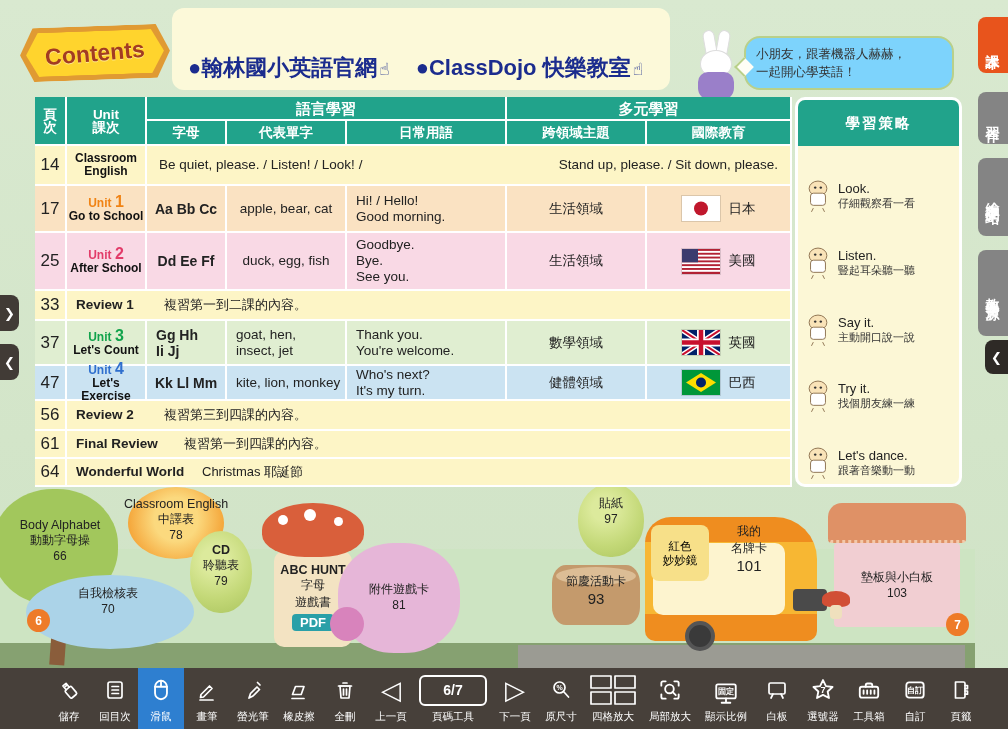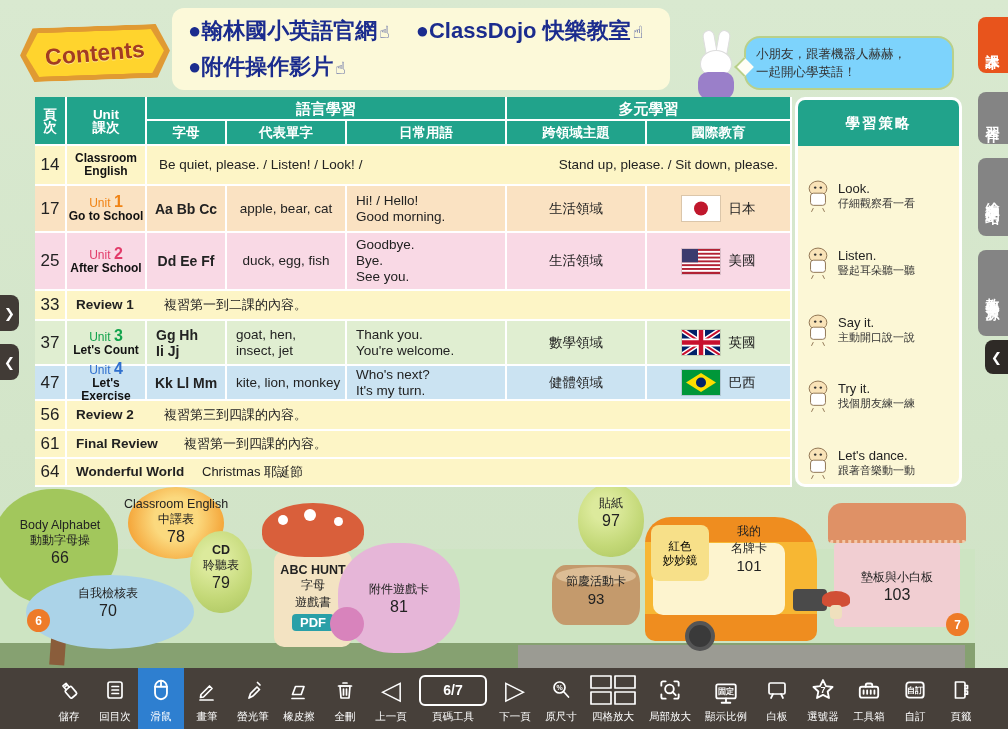--- a/index.html
+++ b/index.html
@@ -12,21 +12,21 @@
      clip-path:polygon(9% 0,91% 0,100% 50%,91% 100%,9% 100%,0 50%);
      display:flex;align-items:center;justify-content:center;transform:rotate(-2deg);}
   .badge-inner{width:138px;height:44px;background:#ffd42d;
      clip-path:polygon(9% 0,91% 0,100% 50%,91% 100%,9% 100%,0 50%);
      display:flex;align-items:center;justify-content:center;}
   .badge-inner span{font-size:23px;font-weight:bold;color:#a33c22;transform:rotate(-3deg);
      text-shadow:0 1px 0 #ffe98a;}
   .link-panel{left:172px;top:8px;width:498px;height:82px;background:#fcf9d9;border-radius:12px;
      padding:6px 16px;box-sizing:border-box;color:#1b2c8e;font-weight:bold;font-size:22px;line-height:34px;}
   .link-row{display:flex;gap:26px;white-space:nowrap;}
-  .link{cursor:pointer;}
+  .link{cursor:pointer;margin-top:37px;}
   .hand{font-size:17px;margin-left:2px;}
   
   .rabbit{left:690px;top:30px;width:56px;height:72px;}
   .ear{position:absolute;width:10px;height:26px;background:#fff;border:1px solid #ddd;border-radius:6px;}
   .rabbit .e1{left:14px;top:0;transform:rotate(-10deg);}
   .rabbit .e2{left:27px;top:0;transform:rotate(10deg);}
   .rhead{position:absolute;left:10px;top:20px;width:30px;height:26px;background:#fff;border:1px solid #ddd;border-radius:50%;}
   .rbody{position:absolute;left:8px;top:42px;width:36px;height:28px;background:#9a7fc9;border-radius:10px 10px 12px 12px;}
   .bubble{left:744px;top:36px;width:210px;height:54px;background:#7dd3fc;border:2px solid #b9d08a;
      border-radius:16px;display:flex;flex-direction:column;justify-content:center;padding:2px 10px;
@@ -56,21 +56,21 @@
   .c-page{width:32px;font-size:17px;}
   .c-unit{width:80px;flex-direction:column;line-height:14px;}
   .c-let{width:80px;font-weight:bold;font-size:14px;}
   .c-word{width:120px;}
   .c-phr{width:160px;}
   .c-dom{width:140px;}
   .c-cty{width:145px;gap:9px;}
   .c-rest{width:725px;}
   .c-merge{width:645px;justify-content:space-between;padding:0 12px;}
   .uname{font-weight:bold;font-size:12px;color:#111;line-height:13px;}
-  .ulab{font-weight:normal;font-size:12px;}
+  .ulab{font-weight:bold;font-size:12px;}
   .ulab b{font-size:16px;}
   .rev-title{font-weight:bold;font-size:13.5px;min-width:88px;text-align:left;}
   .rev-desc{font-size:13px;}
   .flag{width:38px;height:25px;box-shadow:0 0 0 1px rgba(0,0,0,.12);}
   
   .strategy{left:795px;top:97px;width:167px;height:390px;border:3px solid #fff;border-radius:10px;
      box-sizing:border-box;overflow:hidden;background:#fcf7d6;}
   .strategy-h{height:46px;background:#21a38b;color:#fff;font-weight:bold;font-size:14.5px;
      display:flex;align-items:center;justify-content:center;letter-spacing:2px;}
   .strategy-b{height:434px;display:flex;flex-direction:column;justify-content:space-evenly;padding:0 6px;}
@@ -78,21 +78,21 @@
   .strat .txt{font-size:13px;color:#222;line-height:15px;}
   .strat .zh{font-size:11px;color:#333;}
   
   .illus{left:0;top:487px;width:975px;height:181px;overflow:hidden;}
   .grass{position:absolute;left:0;top:62px;width:100%;height:96px;background:#cde4c2;}
   .dirt{position:absolute;left:0;top:156px;width:100%;height:25px;background:#86a171;}
   .road{position:absolute;left:518px;top:158px;width:447px;height:23px;background:#9b9b93;}
   .ill-label{position:absolute;text-align:center;color:#222;}
   .ill-label .en{font-size:12.5px;}
   .ill-label .zh{font-size:12px;}
-  .ill-label .pg{font-size:16px;}
+  .ill-label .pg{font-size:12px;}
   .sun{position:absolute;left:128px;top:0px;width:96px;height:72px;border-radius:50%;
      background:radial-gradient(circle at 50% 45%,#fbd97e 35%,#f5a93e 75%,#f19b33);}
   .tree-crown{position:absolute;left:-8px;top:2px;width:126px;height:116px;border-radius:48%;background:#a2c75c;}
   .tree-trunk{position:absolute;left:52px;top:98px;width:15px;height:80px;background:#8a5d3b;transform:rotate(4deg);}
   .pond{position:absolute;left:26px;top:88px;width:168px;height:74px;border-radius:50%;background:#abd3e8;}
   .pbadge{position:absolute;width:23px;height:23px;border-radius:50%;background:#ee7b28;color:#fff;
      font-weight:bold;font-size:12px;display:flex;align-items:center;justify-content:center;}
   .balloon{position:absolute;border-radius:50% 50% 48% 48%;
      background:radial-gradient(circle at 40% 35%,#dcea9c 20%,#c3d877 60%,#aac45e);}
   .mush-cap{position:absolute;background:#d95f3b;border-radius:50% 50% 42% 42%;}

